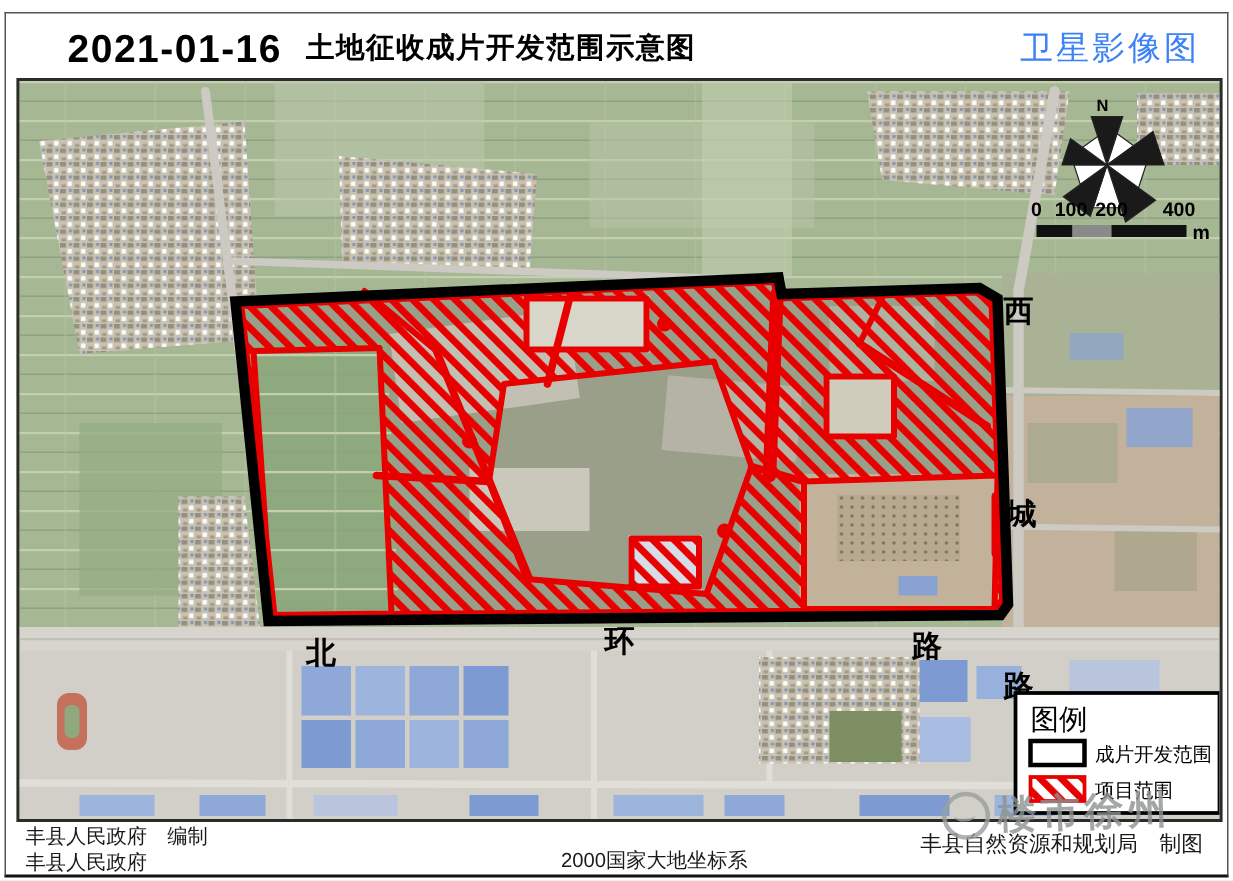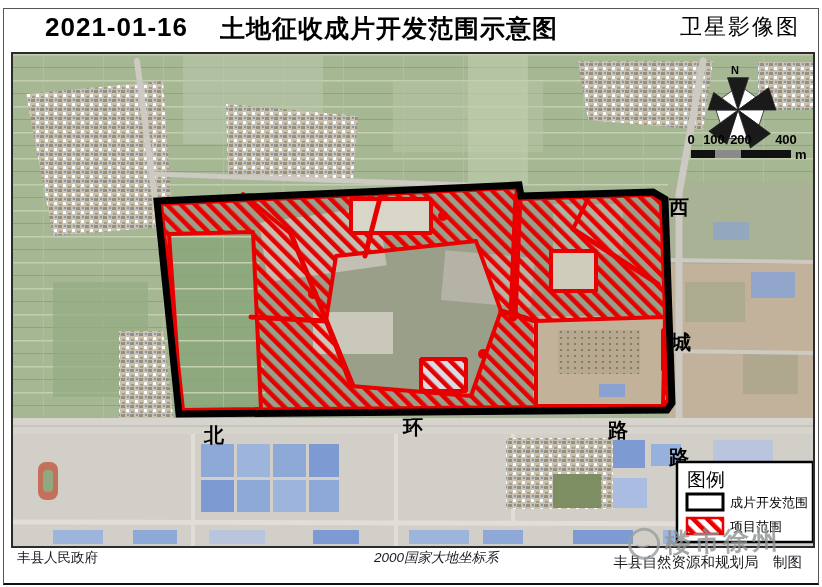--- a/index.html
+++ b/index.html
@@ -1,27 +1,27 @@
 <!DOCTYPE html>
 <html><head>
 <meta charset="utf-8">
 <style>
   html,body{margin:0;padding:0;background:#fff;}
   body{font-family:"Liberation Sans","DejaVu Sans",sans-serif;}
   .page{position:relative;width:822px;height:587px;background:#fff;overflow:hidden;}
   .outer-frame{position:absolute;left:3px;top:8px;right:3px;bottom:2px;border:1px solid #555;border-bottom:2px solid #111;pointer-events:none;}
-  .title-row{position:absolute;left:12px;top:12px;width:798px;height:40px;display:flex;align-items:flex-start;gap:16px;}
+  .title-row{position:absolute;left:12px;top:12px;width:798px;height:40px;display:flex;align-items:center;}
   .title-date{font-size:26px;font-weight:700;color:#000;margin-left:33px;letter-spacing:1px;}
-  .title-main{font-size:25px;font-weight:700;color:#000;margin-left:16px;letter-spacing:1px;}
-  .title-right{font-size:22px;font-weight:400;color:#000000;margin-left:auto;margin-right:10px;letter-spacing:2px;}
+  .title-main{font-size:19px;font-weight:700;color:#000;margin-left:16px;letter-spacing:1px;}
+  .title-right{font-size:22px;font-weight:400;color:#3b82f6;margin-left:auto;margin-right:10px;letter-spacing:2px;}
   .map-frame{position:absolute;left:11px;top:52px;width:800px;height:492px;border:2px solid #2b2b2b;box-sizing:content-box;background:#a5b793;}
   .map-frame svg{display:block;width:800px;height:492px;}
   .credits{position:absolute;left:12px;top:548px;width:798px;height:36px;font-size:13.5px;color:#1a1a1a;}
   .credits .c-left{position:absolute;left:5px;top:1px;line-height:1.28;}
-  .credits .c-center{position:absolute;left:362px;top:1px;line-height:1.28;font-style:italic;}
+  .credits .c-center{position:absolute;left:362px;top:17px;line-height:1.28;}
   .credits .c-right{position:absolute;right:8px;top:5px;font-size:14.5px;}
   .watermark{position:absolute;left:628px;top:518px;width:195px;height:46px;display:flex;align-items:center;gap:5px;pointer-events:none;opacity:.8;transform:rotate(-2deg);z-index:5;}
   .wm-circle{width:26px;height:26px;border:3px solid #9aa09f;border-radius:50%;flex:0 0 auto;position:relative;}
   .wm-circle::after{content:"";position:absolute;left:5px;top:9px;width:14px;height:6px;border-bottom:2px solid #9aa09f;border-radius:50%;}
   .wm-text{font-size:26px;font-weight:700;color:#8d9392;letter-spacing:3px;white-space:nowrap;}
   text{font-family:"Liberation Sans","DejaVu Sans",sans-serif;}
   .road-label{font-size:20px;font-weight:700;fill:#000;}
   .tick-label{font-size:13px;font-weight:700;fill:#000;}
   .legend-title{font-size:19px;fill:#000;font-weight:500;}
   .legend-label{font-size:13px;fill:#000;font-weight:500;}
@@ -225,20 +225,21 @@
       <text class="legend-label" x="717" y="453">成片开发范围</text>
       <rect x="674" y="464" width="36" height="16" fill="#fff" stroke="none"></rect>
       <rect x="674" y="464" width="36" height="16" fill="url(#hatch)" stroke="#e80000" stroke-width="2.5"></rect>
       <text class="legend-label" x="717" y="477">项目范围</text>
     </g>
   </svg>
   </div>
 
   <div class="credits">
     <div class="c-left">
+      <div>丰县人民政府　编制</div>
       <div>丰县人民政府</div>
     </div>
     <div class="c-center">
       <div>2000国家大地坐标系</div>
     </div>
     <div class="c-right">丰县自然资源和规划局　制图</div>
   </div>
 
   <div class="watermark">
     <div class="wm-circle"></div>

